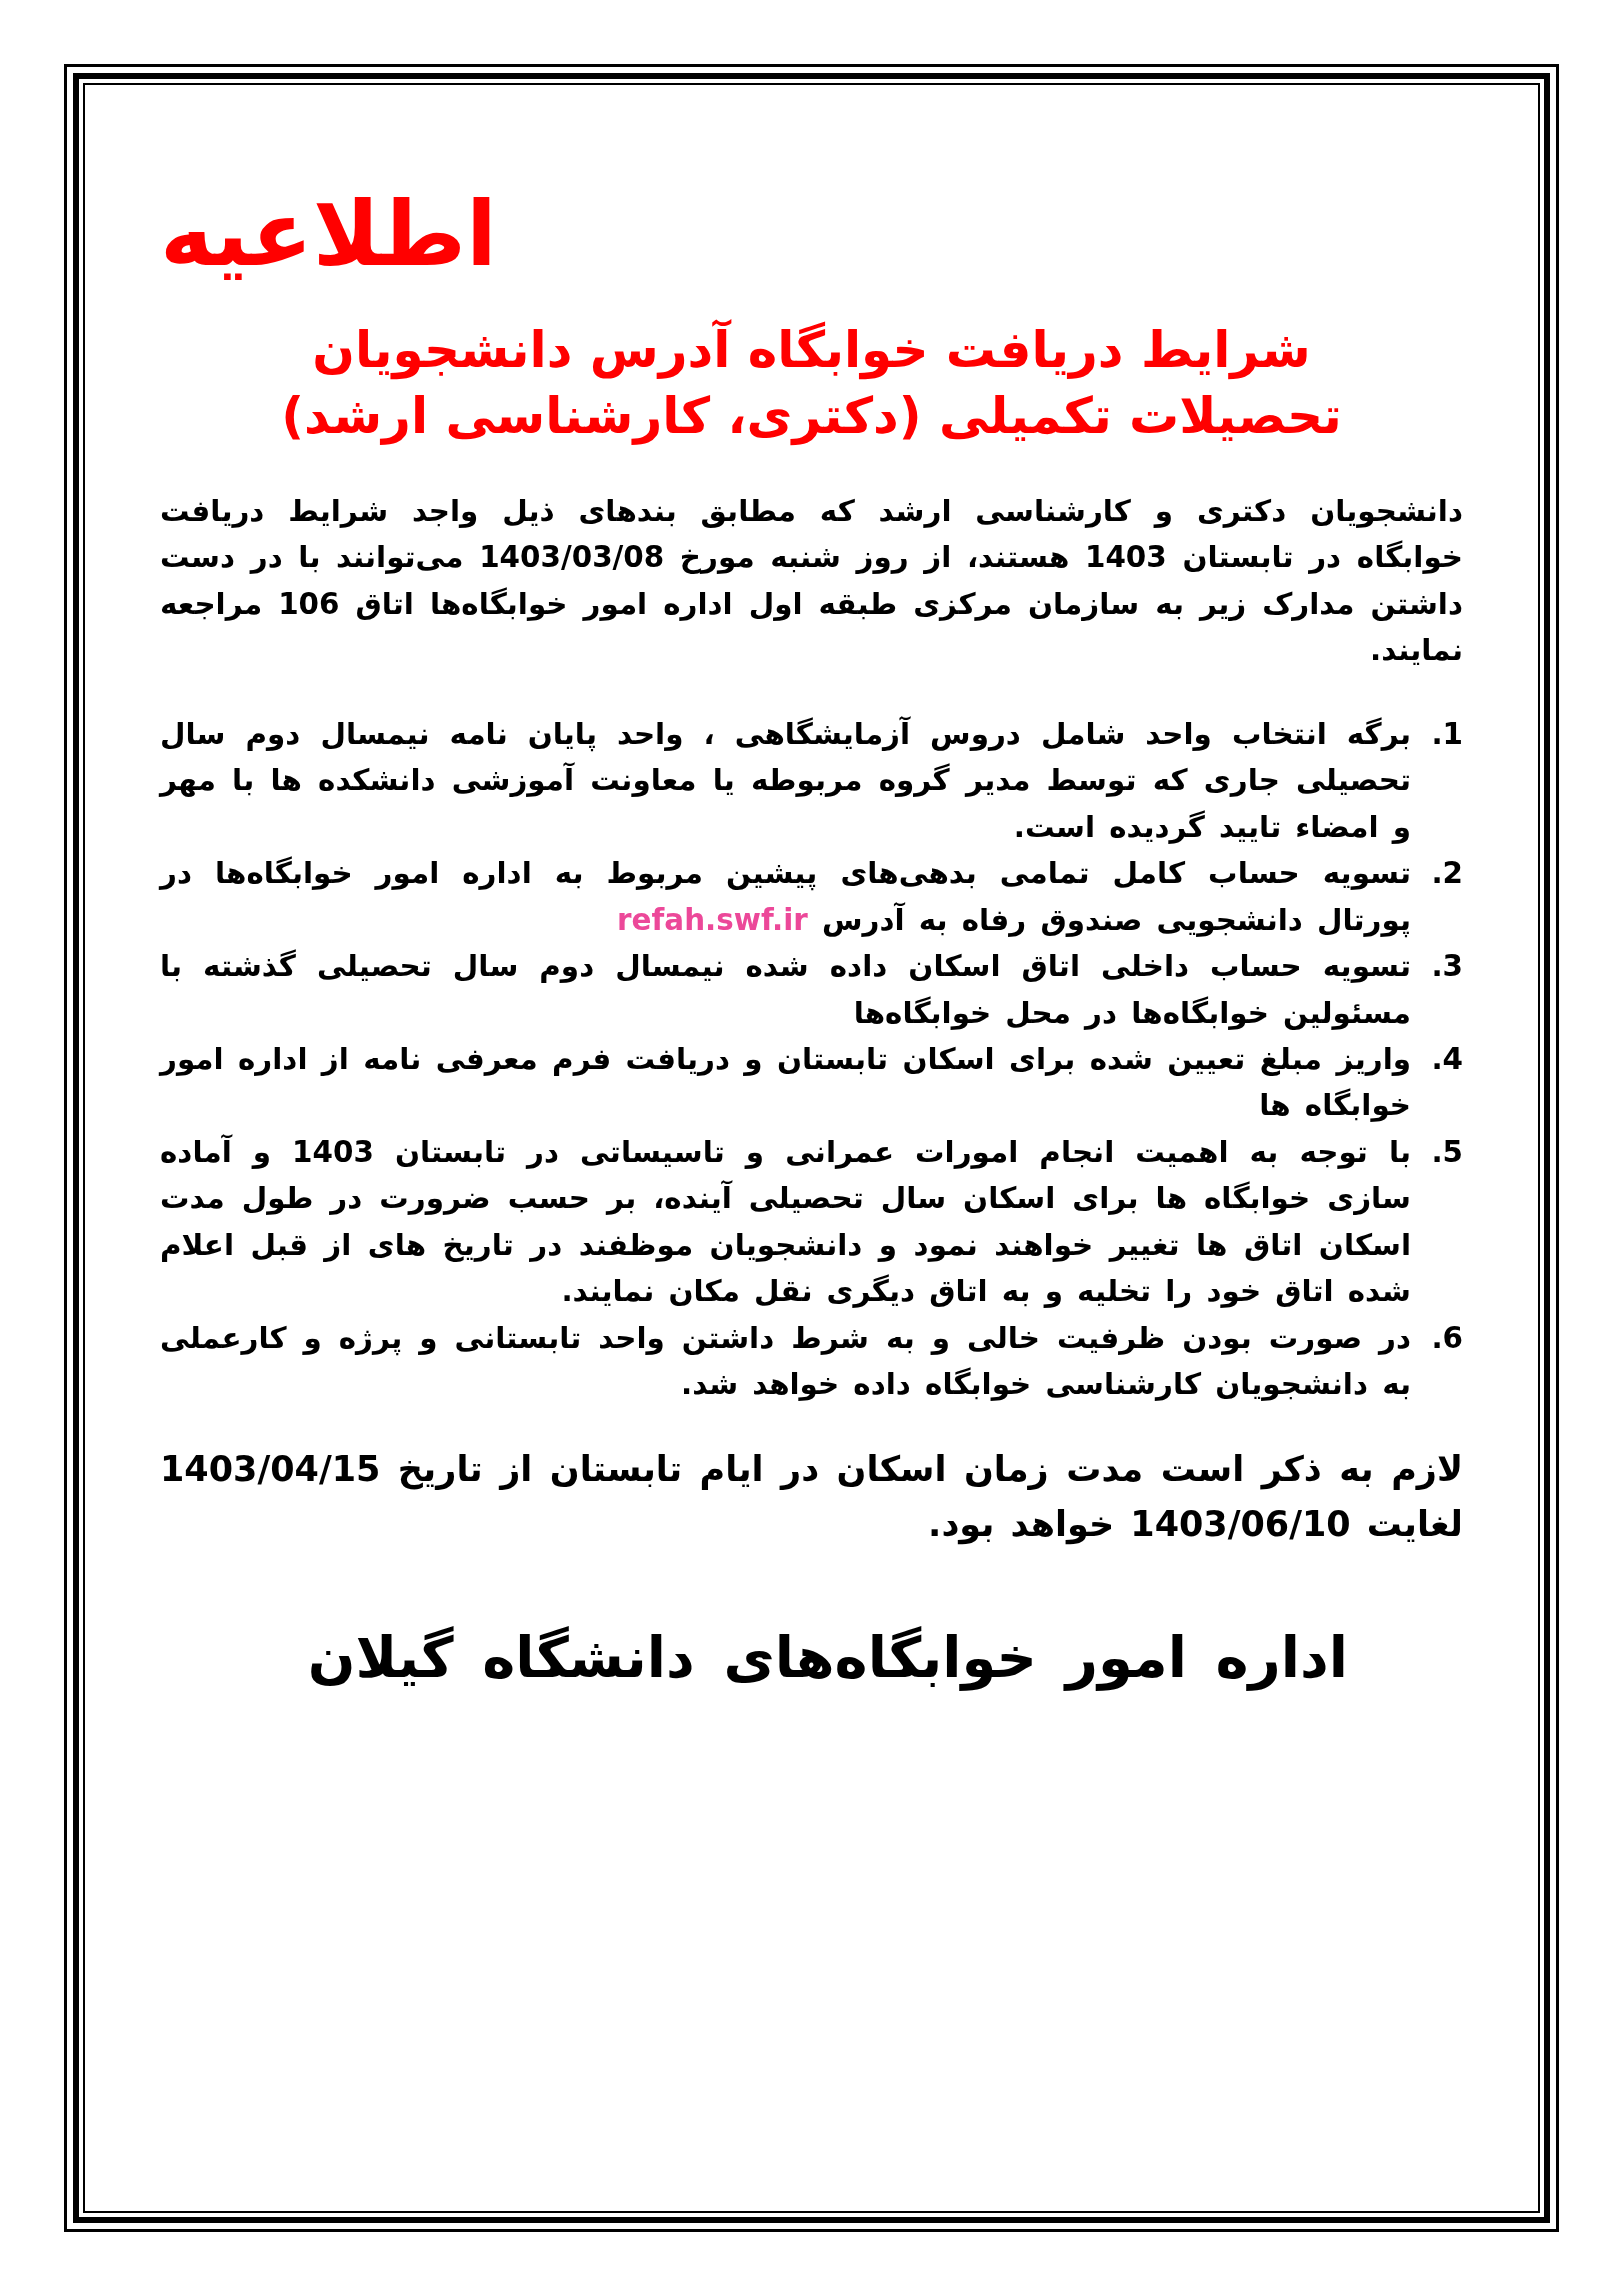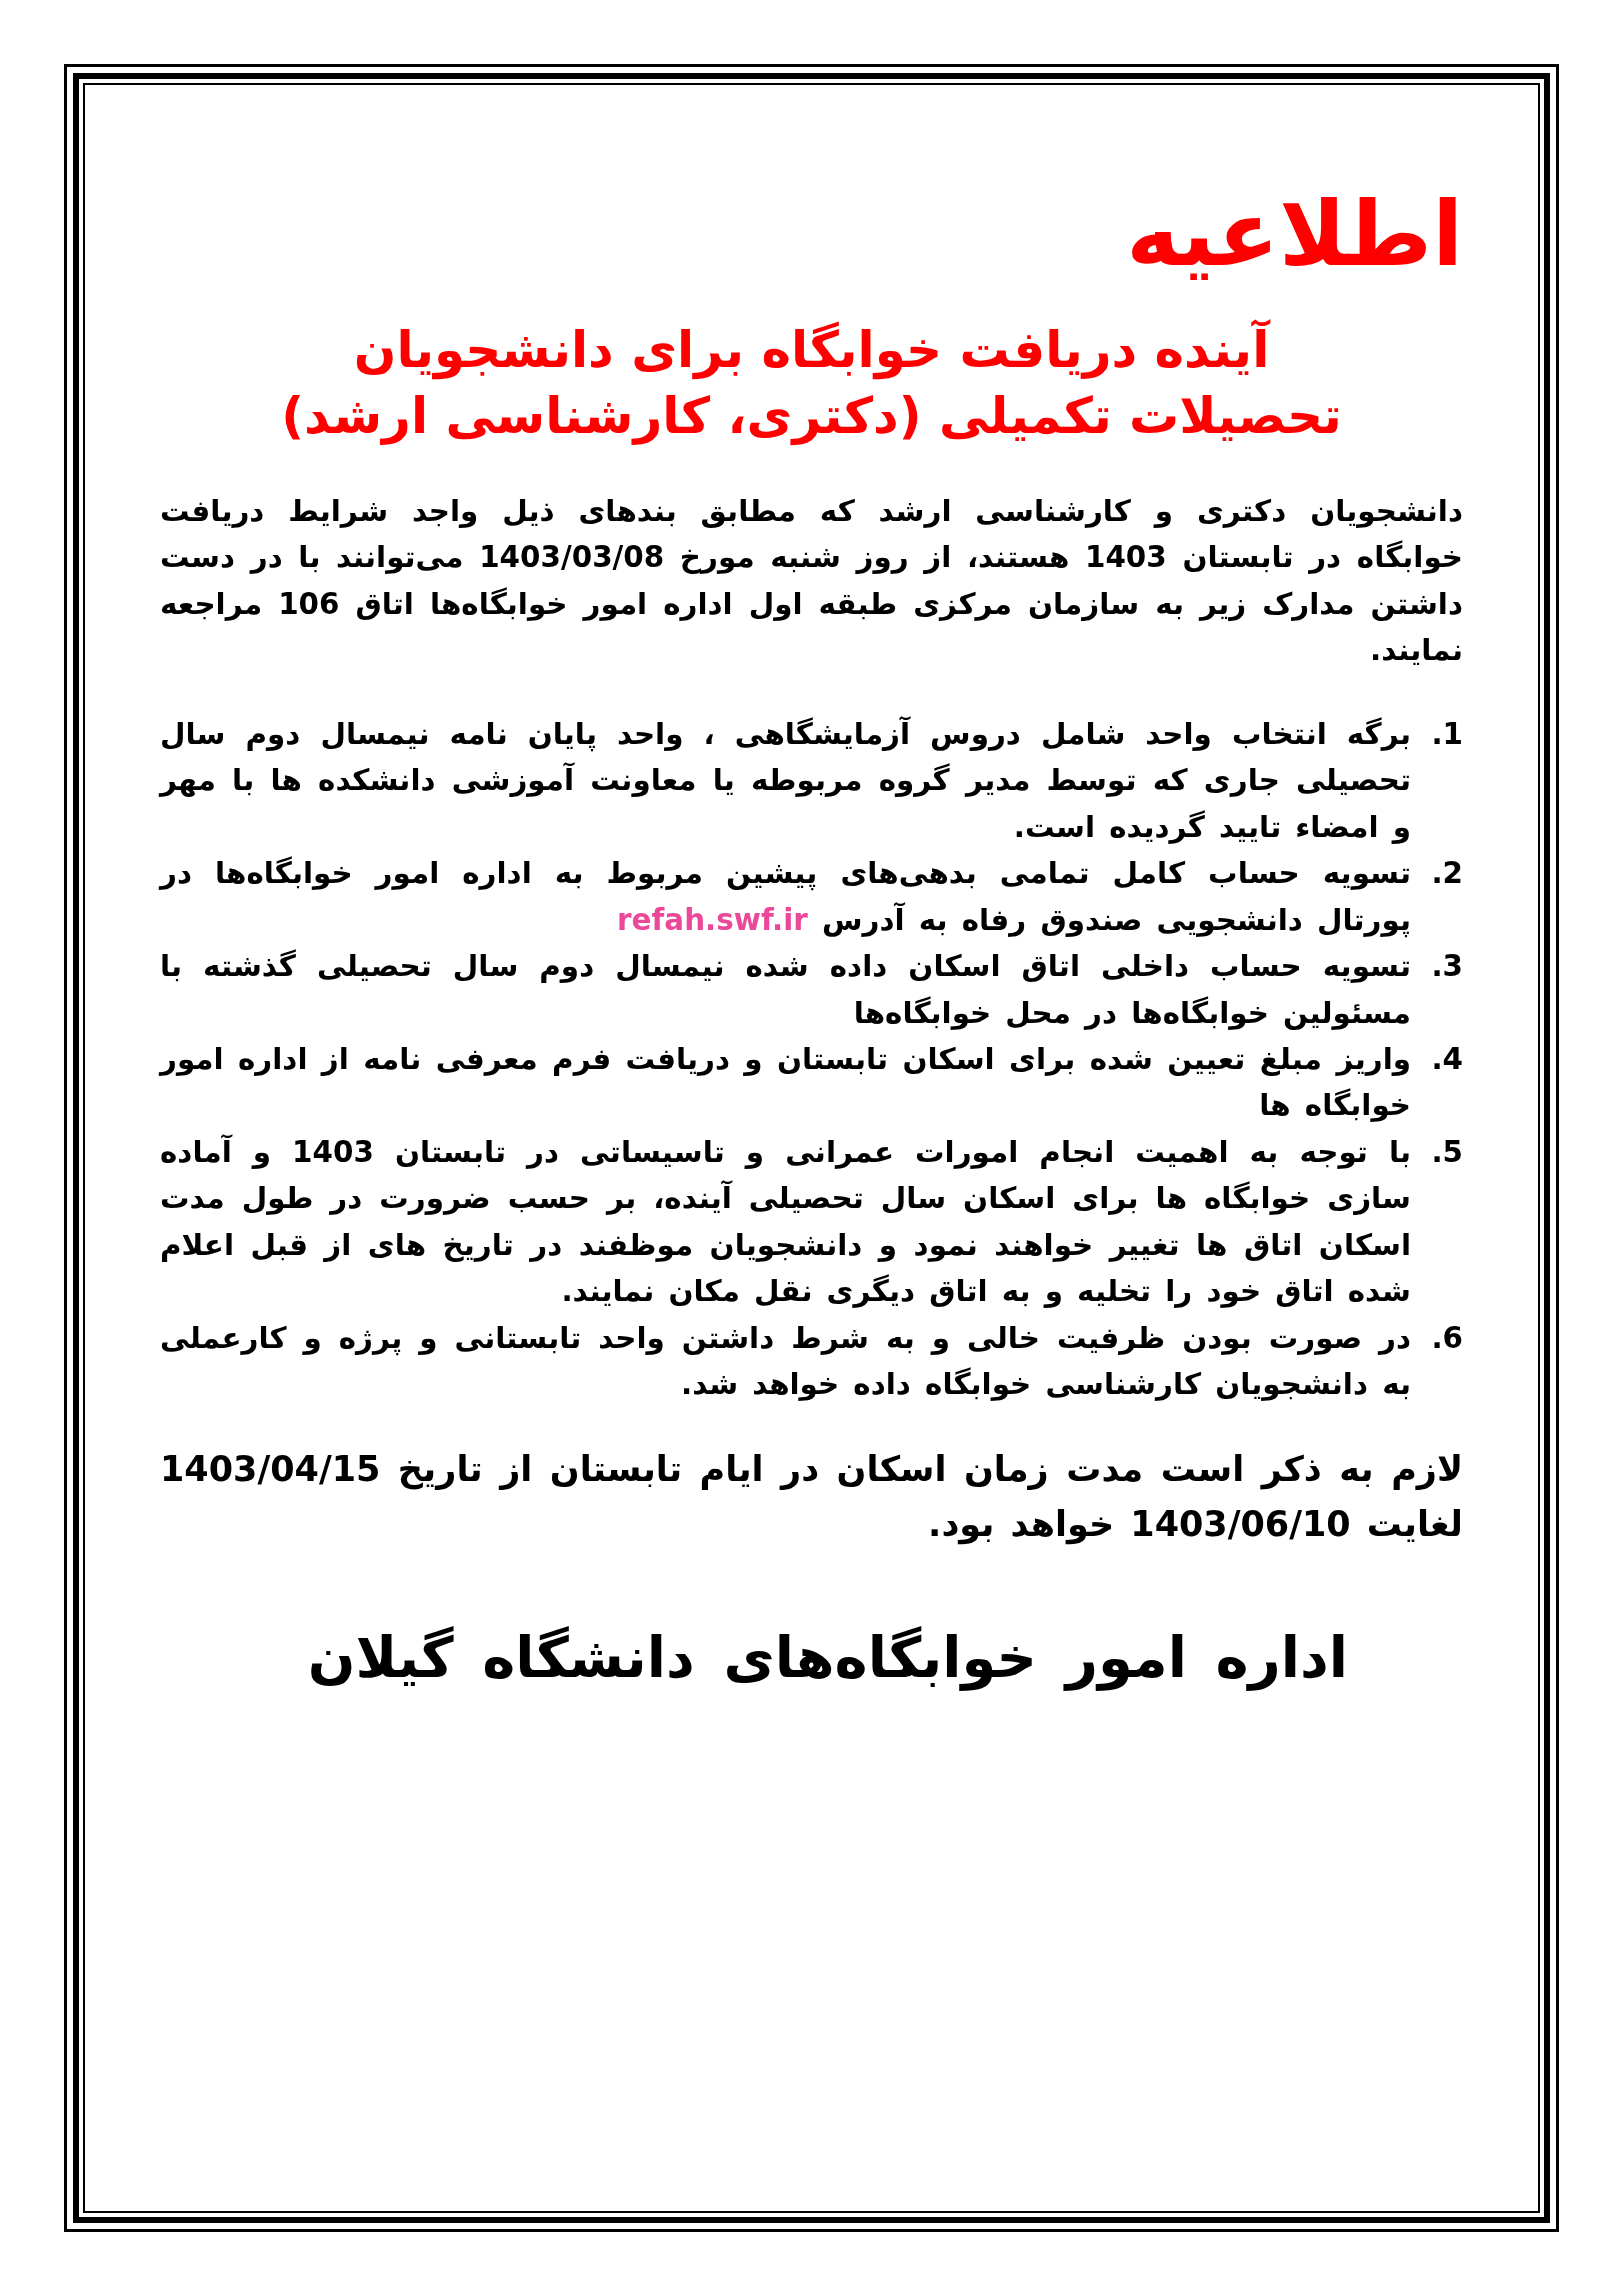--- a/index.html
+++ b/index.html
@@ -24,21 +24,21 @@
     position: absolute; inset: 4.6px;
     border: 2.6px solid #000;
   }
   .content {
     position: absolute; inset: 0;
     padding: 95px 160px 0 160px;
     direction: rtl;
     overflow: hidden;
   }
   .title {
-    text-align: right;
+    text-align: left;
     color: #FF0000;
     font-size: 90px;
     line-height: 1.2;
     margin-top: 85px;
   }
   .subtitle {
     text-align: center;
     color: #FF0000;
     font-size: 50px;
     line-height: 1.32;
@@ -88,21 +88,21 @@
   <div class="frame-mid">
     <div class="frame-inner"></div>
   </div>
 </div>
 
 <div class="content">
 
   <div class="title">اطلاعیه</div>
 
   <div class="subtitle">
-    <div>آینده دریافت خوابگاه برای دانشجویان</div>
+    <div>شرایط دریافت خوابگاه آدرس دانشجویان</div>
     <div>تحصیلات تکمیلی (دکتری، کارشناسی ارشد)</div>
   </div>
 
   <p class="intro">دانشجویان دکتری و کارشناسی ارشد که مطابق بندهای ذیل واجد شرایط دریافت خوابگاه در تابستان 1403 هستند، از روز شنبه مورخ 1403/03/08 می‌توانند با در دست داشتن مدارک زیر به سازمان مرکزی طبقه اول اداره امور خوابگاه‌ها اتاق 106 مراجعه نمایند.</p>
 
   <div class="req-list">
 
     <div class="req-item">
       <span class="req-num">1.</span>
       <span class="req-text">برگه انتخاب واحد شامل دروس آزمایشگاهی ، واحد پایان نامه نیمسال دوم سال تحصیلی جاری که توسط مدیر گروه مربوطه یا معاونت آموزشی دانشکده ها با مهر و امضاء تایید گردیده است.</span>

